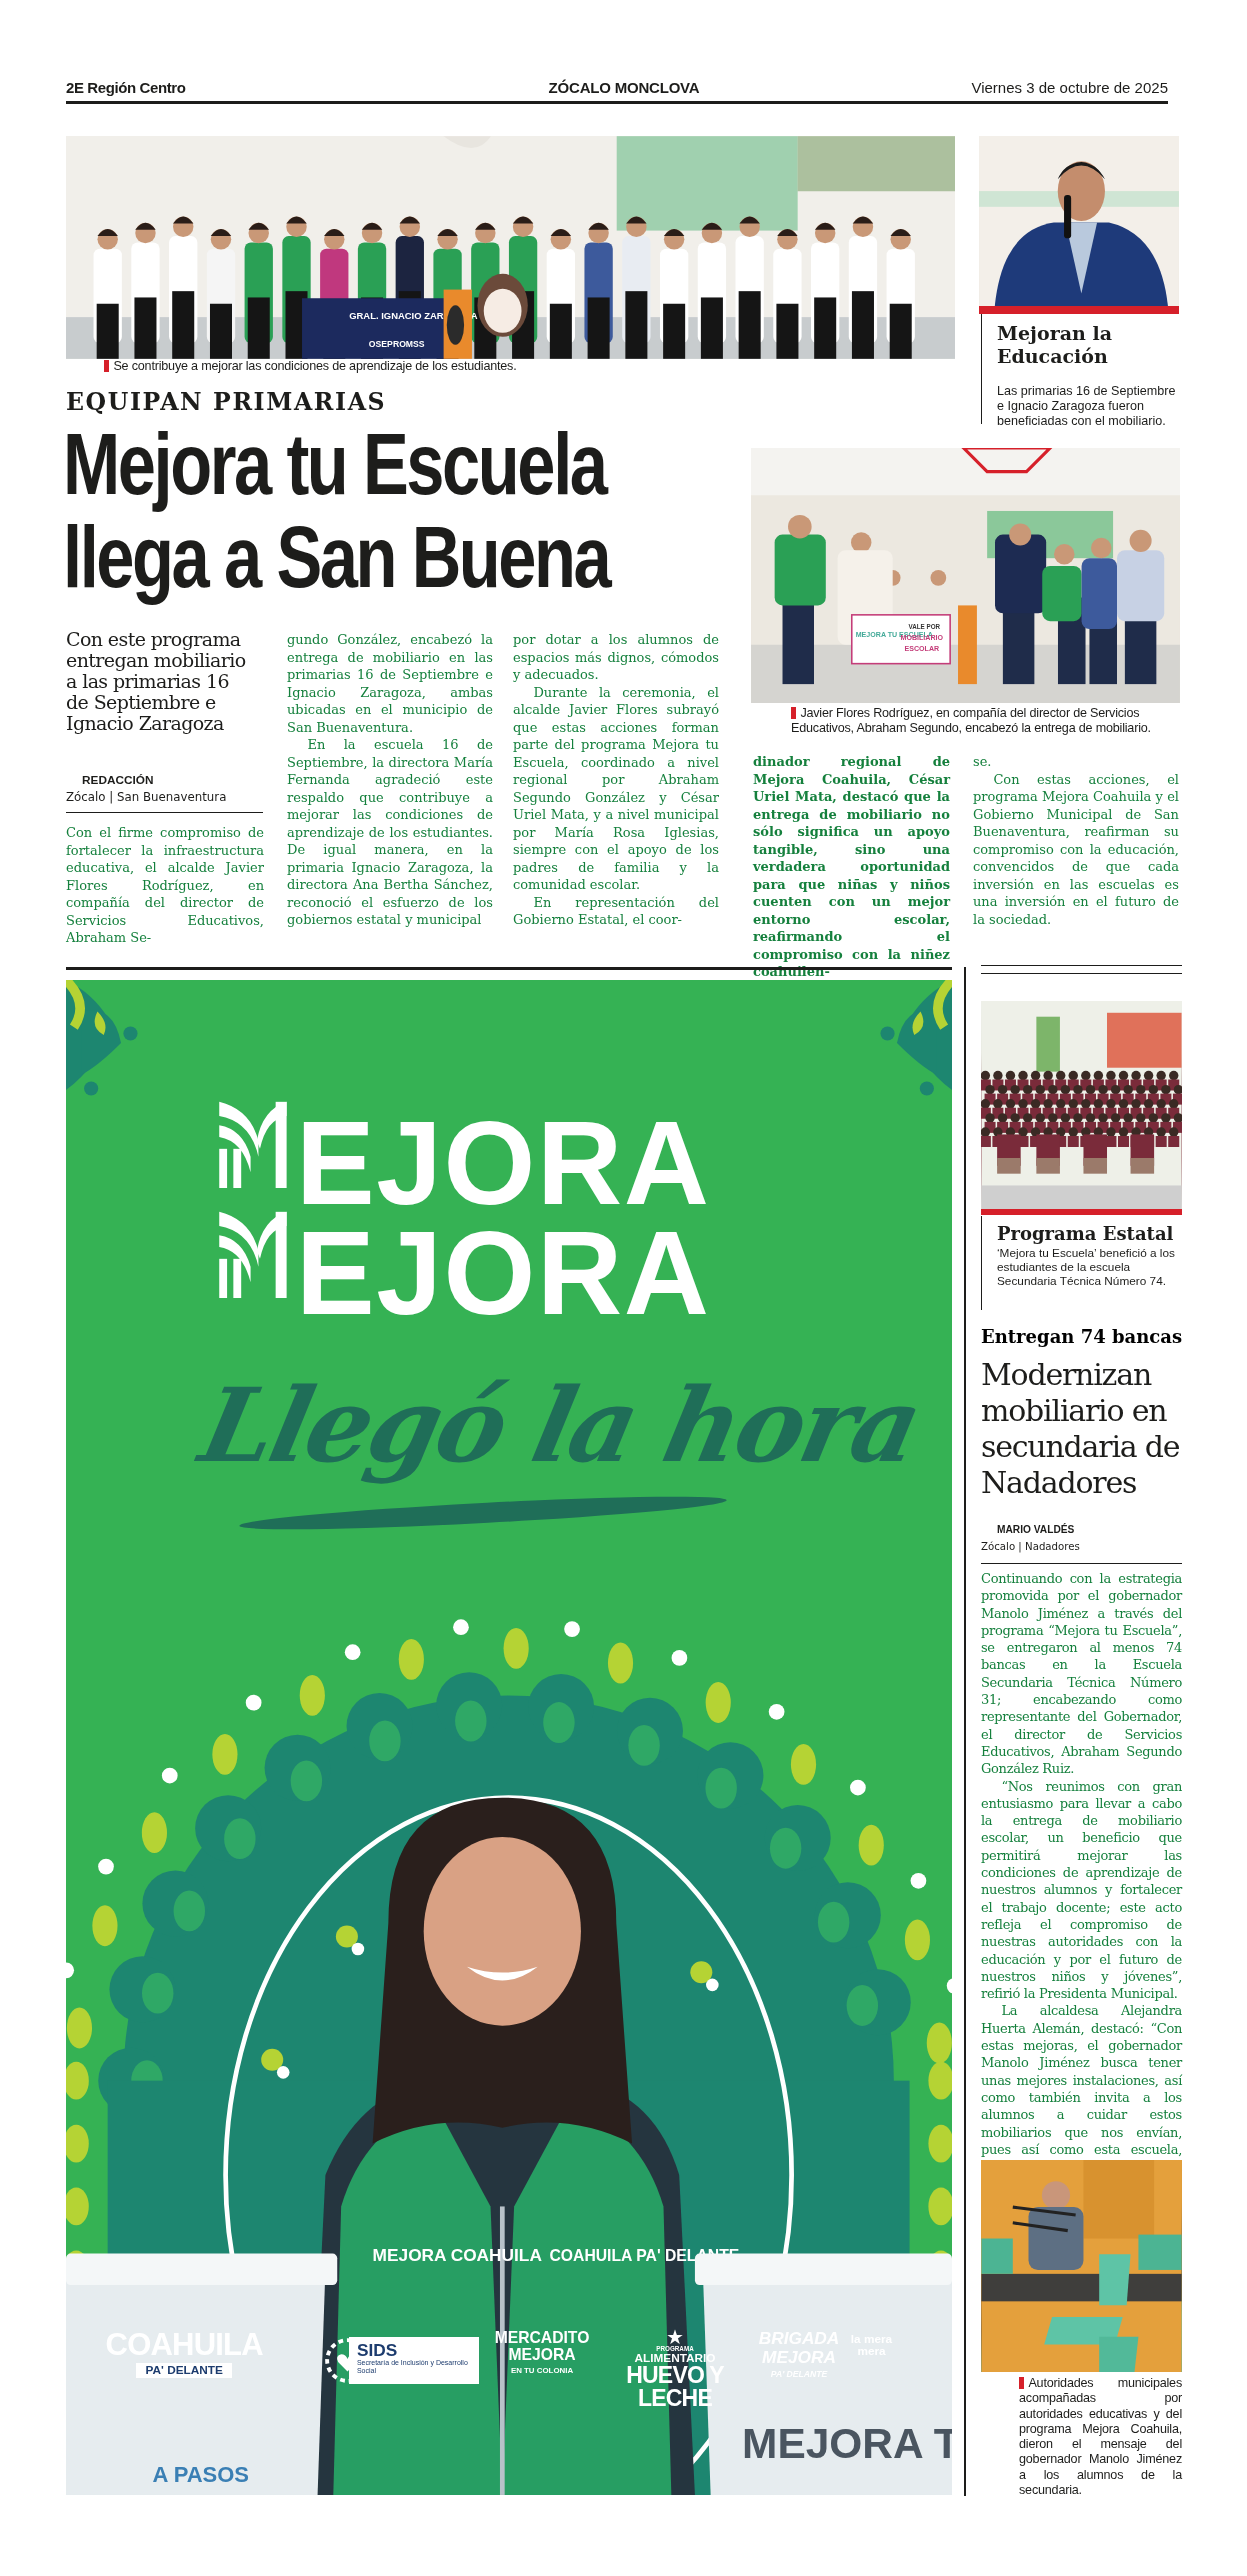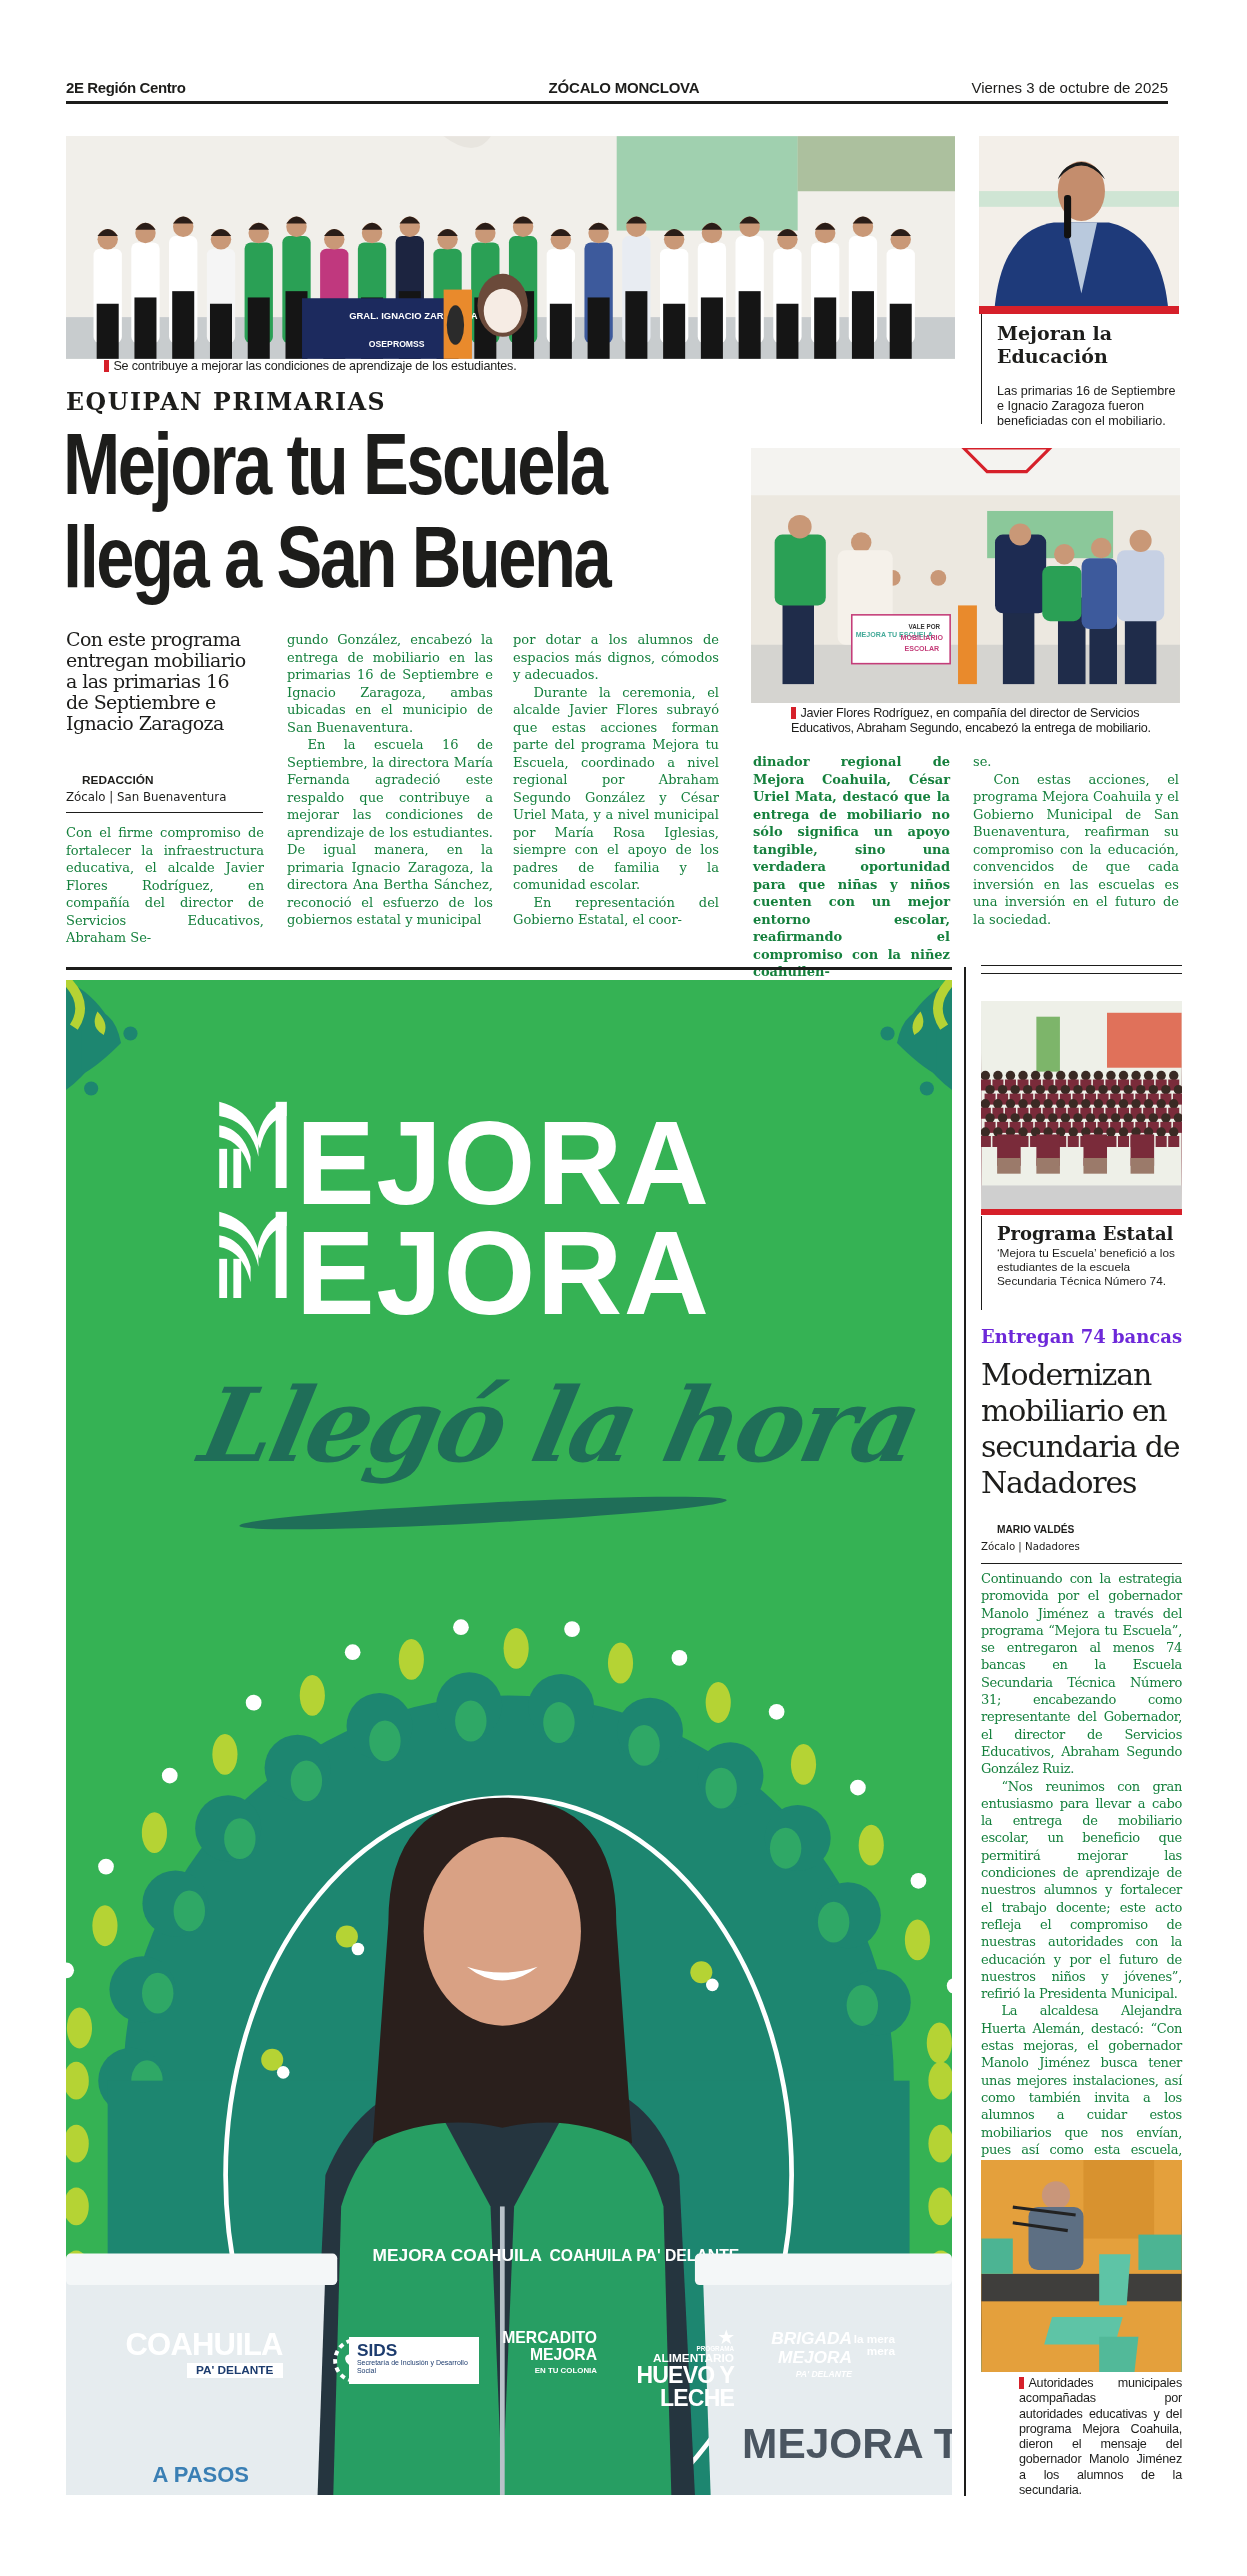--- a/index.html
+++ b/index.html
@@ -44,21 +44,21 @@
   .sbox-title{font-family:"DejaVu Serif",serif;font-weight:bold;color:#1d1d1b;}
   .sbox-text{font-family:"Liberation Sans",sans-serif;color:#1d1d1b;}
 
   
   .ad{left:66px;top:980px;width:886px;height:1515px;background:#35b254;overflow:hidden;}
   .ad .mej{position:absolute;color:#fff;font-family:"Liberation Sans",sans-serif;font-weight:bold;font-size:118px;letter-spacing:1.6px;line-height:1;}
   .ad .mlogo{position:absolute;}
   .ad .script{position:absolute;left:138px;top:385px;color:#1f6e58;font-family:"DejaVu Serif",serif;font-style:italic;font-weight:bold;font-size:102px;letter-spacing:-3.1px;transform:skewX(-12deg);}
   .ad .swoosh{position:absolute;left:173px;top:523px;width:488px;height:20.4px;background:#1f6e58;border-radius:50%;transform:rotate(-3deg);}
   .ad .logos{position:absolute;left:0;top:1349px;width:100%;height:94px;}
-  .ad .logo-item{position:absolute;color:#fff;font-family:"Liberation Sans",sans-serif;font-weight:bold;text-align:right;line-height:1;}
+  .ad .logo-item{position:absolute;color:#fff;font-family:"Liberation Sans",sans-serif;font-weight:bold;text-align:center;line-height:1;}
 </style>
 </head>
 <body>
 
 <div class="abs folio">
   <span class="l">2E Región Centro</span>
   <span class="c">ZÓCALO MONCLOVA</span>
   <span class="r">Viernes 3 de octubre de 2025</span>
 </div>
 <div class="abs folio-rule"></div>
@@ -637,21 +637,21 @@
         <rect x="190" y="200" width="30" height="20" fill="#9b7a6a"></rect>
       </g>
     <rect x="0" y="235" width="255" height="30" fill="#cfcfcf"></rect>
   </svg>
 </div>
 <div class="abs redbar" style="left:981px;top:1209px;width:201px;height:6.3px;"></div>
 <div class="abs vrule" style="left:981px;top:1216px;height:94px;width:0.8px;"></div>
 <div class="abs sbox-title" style="left:997px;top:1224px;font-size:18px;line-height:20.4px;">Programa Estatal</div>
 <div class="abs sbox-text" style="left:997px;top:1246px;width:182px;font-size:11.8px;line-height:14px;">‘Mejora tu Escuela’ benefició a los estudiantes de la escuela Secundaria Técnica Número 74.</div>
 
-<div class="abs kicker" style="left:981px;top:1326px;font-size:18px;color:#6d28d9;letter-spacing:0;">Entregan 74 bancas</div>
+<div class="abs kicker" style="left:981px;top:1326px;font-size:18px;color:#000000;letter-spacing:0;">Entregan 74 bancas</div>
 <div class="abs" style="left:981px;top:1357px;width:204px;font-family:'DejaVu Serif',serif;font-size:30px;line-height:36px;letter-spacing:-1.2px;">Modernizan mobiliario en secundaria de Nadadores</div>
 <div class="abs byline-name" style="left:981px;top:1524px;font-size:10.2px;">MARIO VALDÉS</div>
 <div class="abs byline-loc" style="left:981px;top:1541px;font-size:10.2px;">Zócalo | Nadadores</div>
 <div class="abs rule" style="left:981px;top:1563px;width:201px;height:0.8px;"></div>
 <div class="abs body" style="left:981px;top:1570px;width:201px;font-size:13px;line-height:17.3px;letter-spacing:-0.3px;">
   <p>Continuando con la estrategia promovida por el gobernador Manolo Jiménez a través del programa “Mejora tu Escuela”, se entregaron al menos 74 bancas en la Escuela Secundaria Técnica Número 31; encabezando como representante del Gobernador, el director de Servicios Educativos, Abraham Segundo González Ruiz.</p>
   <p class="in">“Nos reunimos con gran entusiasmo para llevar a cabo la entrega de mobiliario escolar, un beneficio que permitirá mejorar las condiciones de aprendizaje de nuestros alumnos y fortalecer el trabajo docente; este acto refleja el compromiso de nuestras autoridades con la educación y por el futuro de nuestros niños y jóvenes”, refirió la Presidenta Municipal.</p>
   <p class="in">La alcaldesa Alejandra Huerta Alemán, destacó: “Con estas mejoras, el gobernador Manolo Jiménez busca tener unas mejores instalaciones, así como también invita a los alumnos a cuidar estos mobiliarios que nos envían, pues así como esta escuela, muchas otras se verán beneficiadas”.</p>
 </div>
 

